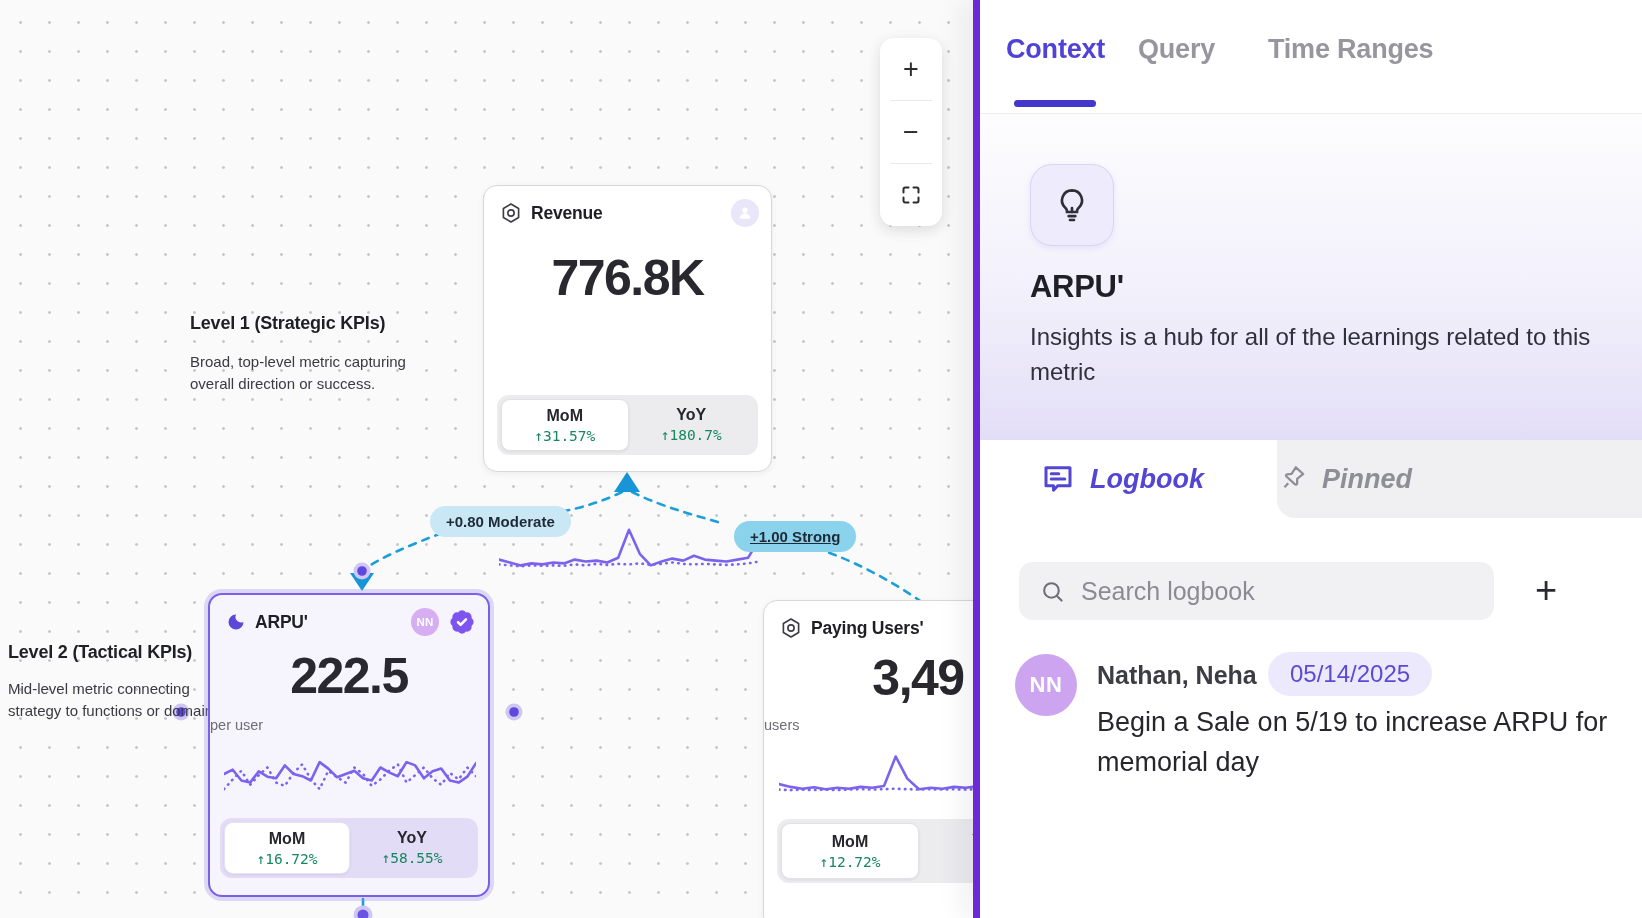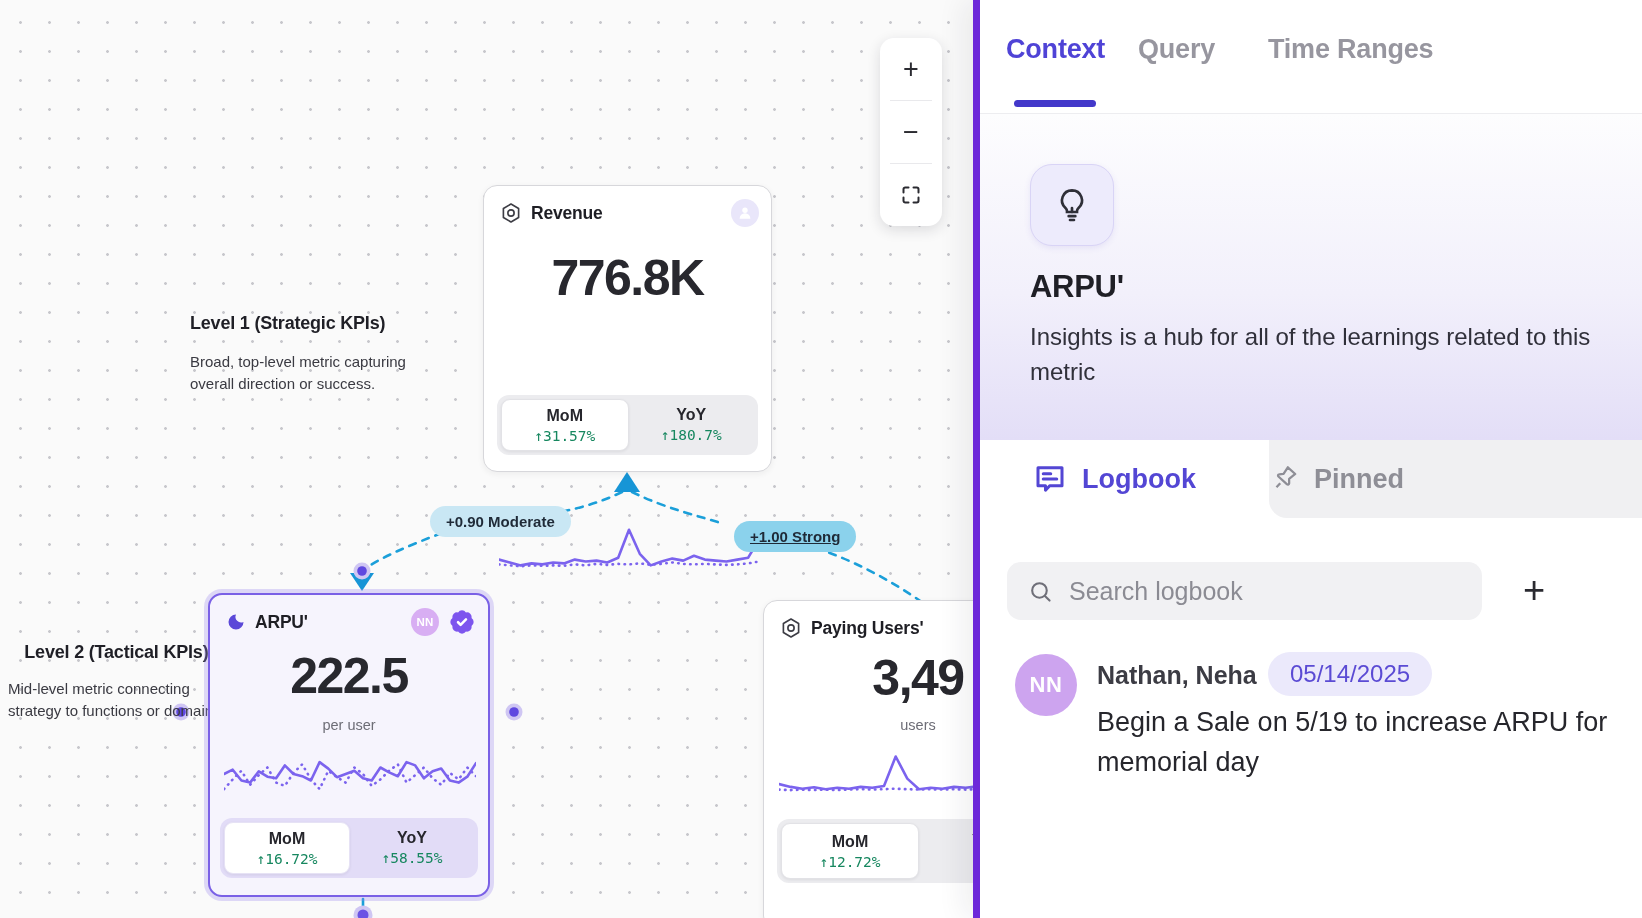--- a/index.html
+++ b/index.html
@@ -12,30 +12,30 @@
     background-image: radial-gradient(#c7c7cc 1.3px, transparent 1.5px);
     background-size:29px 29px; background-position:6px 8px; }
   .edges-svg { position:absolute; left:0; top:0; width:1642px; height:918px; pointer-events:none; }
 
   .lvl { position:absolute; z-index:1; }
   .lvl-title { font-size:18px; font-weight:700; color:#1f1f26; letter-spacing:-.2px; }
   .lvl-line { font-size:15px; color:#3a3a42; line-height:22px; white-space:nowrap; }
   .lvl1 { left:190px; top:313px; }
   .lvl1 .lvl-title { margin-bottom:17px; }
   .lvl2 { left:8px; top:642px; }
-  .lvl2 .lvl-title { margin-bottom:15px;text-align:center; }
+  .lvl2 .lvl-title { margin-bottom:15px; }
 
   .card { position:absolute; background:#fff; border:1.5px solid #d7d7db; border-radius:14px;
     box-shadow:0 2px 6px rgba(30,30,40,.06); z-index:2; }
   .card-head { position:absolute; left:16px; right:12px; top:12px; height:30px; display:flex; align-items:center; gap:9px; }
   .card-title { font-size:17.5px; font-weight:700; color:#1e1e24; letter-spacing:-.2px; white-space:nowrap; }
   .head-spacer { flex:1; }
   .card-value { position:absolute; left:0; right:0; text-align:center; font-weight:700; color:#28282e;
     font-size:50px; letter-spacing:-1.5px; }
-  .card-unit { position:absolute; left:0; right:0; text-align:center; font-size:14.5px; color:#6d6d76; }
+  .card-unit { position:absolute; left:0; right:0; font-size:14.5px; color:#6d6d76; }
   .spark { position:absolute; }
   .deltas { position:absolute; display:flex; background:#ececef; border-radius:12px; padding:4px; }
   .delta-cell { flex:1; text-align:center; padding:7px 0 6px; border-radius:9px; }
   .delta-cell.active { background:#fff; border:1px solid #e2e2e6; box-shadow:0 1px 3px rgba(30,30,40,.08); }
   .d-label { font-size:16px; font-weight:700; color:#26262c; }
   .d-val { font-family:"DejaVu Sans Mono", monospace; font-size:14.5px; color:#16875f; margin-top:3px; }
 
   .card-revenue { left:483px; top:185px; width:289px; height:287px; }
   .card-revenue .card-value { top:63px; }
   .card-revenue .deltas { left:13px; right:13px; bottom:16px; }
@@ -78,28 +78,28 @@
   .tab-underline { position:absolute; left:34px; top:100px; width:82px; height:7px; border-radius:4px; background:#4338ca; }
 
   .hero { position:absolute; left:0; top:114px; right:0; height:326px;
     background:linear-gradient(180deg,#fdfdfe 0%,#f2f0fb 55%,#e3def7 100%); }
   .hero-tile { position:absolute; left:50px; top:50px; width:84px; height:82px; border-radius:22px;
     background:#edebfc; border:1px solid #d9d4f6; box-shadow:0 2px 6px rgba(90,70,200,.10);
     display:flex; align-items:center; justify-content:center; }
   .hero-title { position:absolute; left:50px; top:155px; font-size:31px; font-weight:700; color:#1f1f26; letter-spacing:-.3px; }
   .hero-desc { position:absolute; left:50px; top:205px; width:612px; font-size:24px; line-height:35px; color:#30303a; }
 
-  .log-tabs { position:absolute; left:10px; top:440px; right:0; height:78px; background:#fff; }
+  .log-tabs { position:absolute; left:18px; top:440px; right:0; height:78px; background:#fff;font-style:italic; }
   .logbook-tab { position:absolute; left:42px; top:0; height:78px; display:flex; align-items:center; gap:14px; cursor:pointer; }
   .logbook-tab .lt-label { font-size:27px; font-weight:700; color:#5346d4; }
   .pinned-tab { position:absolute; left:279px; right:0; top:0; height:78px; background:#f0f0f2;
     border-bottom-left-radius:18px; display:flex; align-items:center; gap:15px; cursor:pointer; }
   .pinned-tab .pt-label { font-size:27px; font-weight:600; color:#8e8e96; }
 
-  .search-row { position:absolute; left:0; top:562px; right:0; height:58px; }
+  .search-row { position:absolute; left:12px; top:562px; right:0; height:58px; }
   .search-box { position:absolute; left:27px; top:0; width:475px; height:58px; background:#f1f1f3; border-radius:14px; }
   .search-box svg { position:absolute; left:21px; top:17px; }
   .search-input { position:absolute; left:62px; top:1px; width:400px; height:56px; background:transparent; border:none; outline:none;
     font-family:"Liberation Sans",sans-serif; font-size:25px; color:#33333b; }
   .search-input::placeholder { color:#8b8b93; }
   .add-btn { position:absolute; left:530px; top:4px; width:48px; height:48px; font-size:38px; font-weight:400; color:#2a2a30;
     display:flex; align-items:center; justify-content:center; cursor:pointer; }
 
   .entry { position:absolute; left:0; top:648px; right:0; }
   .entry-avatar { position:absolute; left:35px; top:6px; width:62px; height:62px; border-radius:50%; background:#cda4ef;
@@ -241,21 +241,21 @@
           <div class="d-label">MoM</div>
           <div class="d-val">↑12.72%</div>
         </div>
         <div class="delta-cell">
           <div class="d-label">YoY</div>
           <div class="d-val"></div>
         </div>
       </div>
     </div>
 
-    <div class="edge-label moderate">+0.90 Moderate</div>
+    <div class="edge-label moderate">+0.80 Moderate</div>
     <div class="edge-label strong">+1.00 Strong</div>
 
     <div class="zoom-panel">
       <div class="zoom-btn">+</div>
       <div class="zoom-div"></div>
       <div class="zoom-btn">−</div>
       <div class="zoom-div"></div>
       <div class="zoom-btn">
         <svg width="20" height="20" viewBox="0 0 24 24" fill="none" stroke="#2b2b31" stroke-width="2.4" stroke-linecap="round">
           <path d="M3 9V5a2 2 0 0 1 2-2h4 M15 3h4a2 2 0 0 1 2 2v4 M21 15v4a2 2 0 0 1-2 2h-4 M9 21H5a2 2 0 0 1-2-2v-4"></path>

